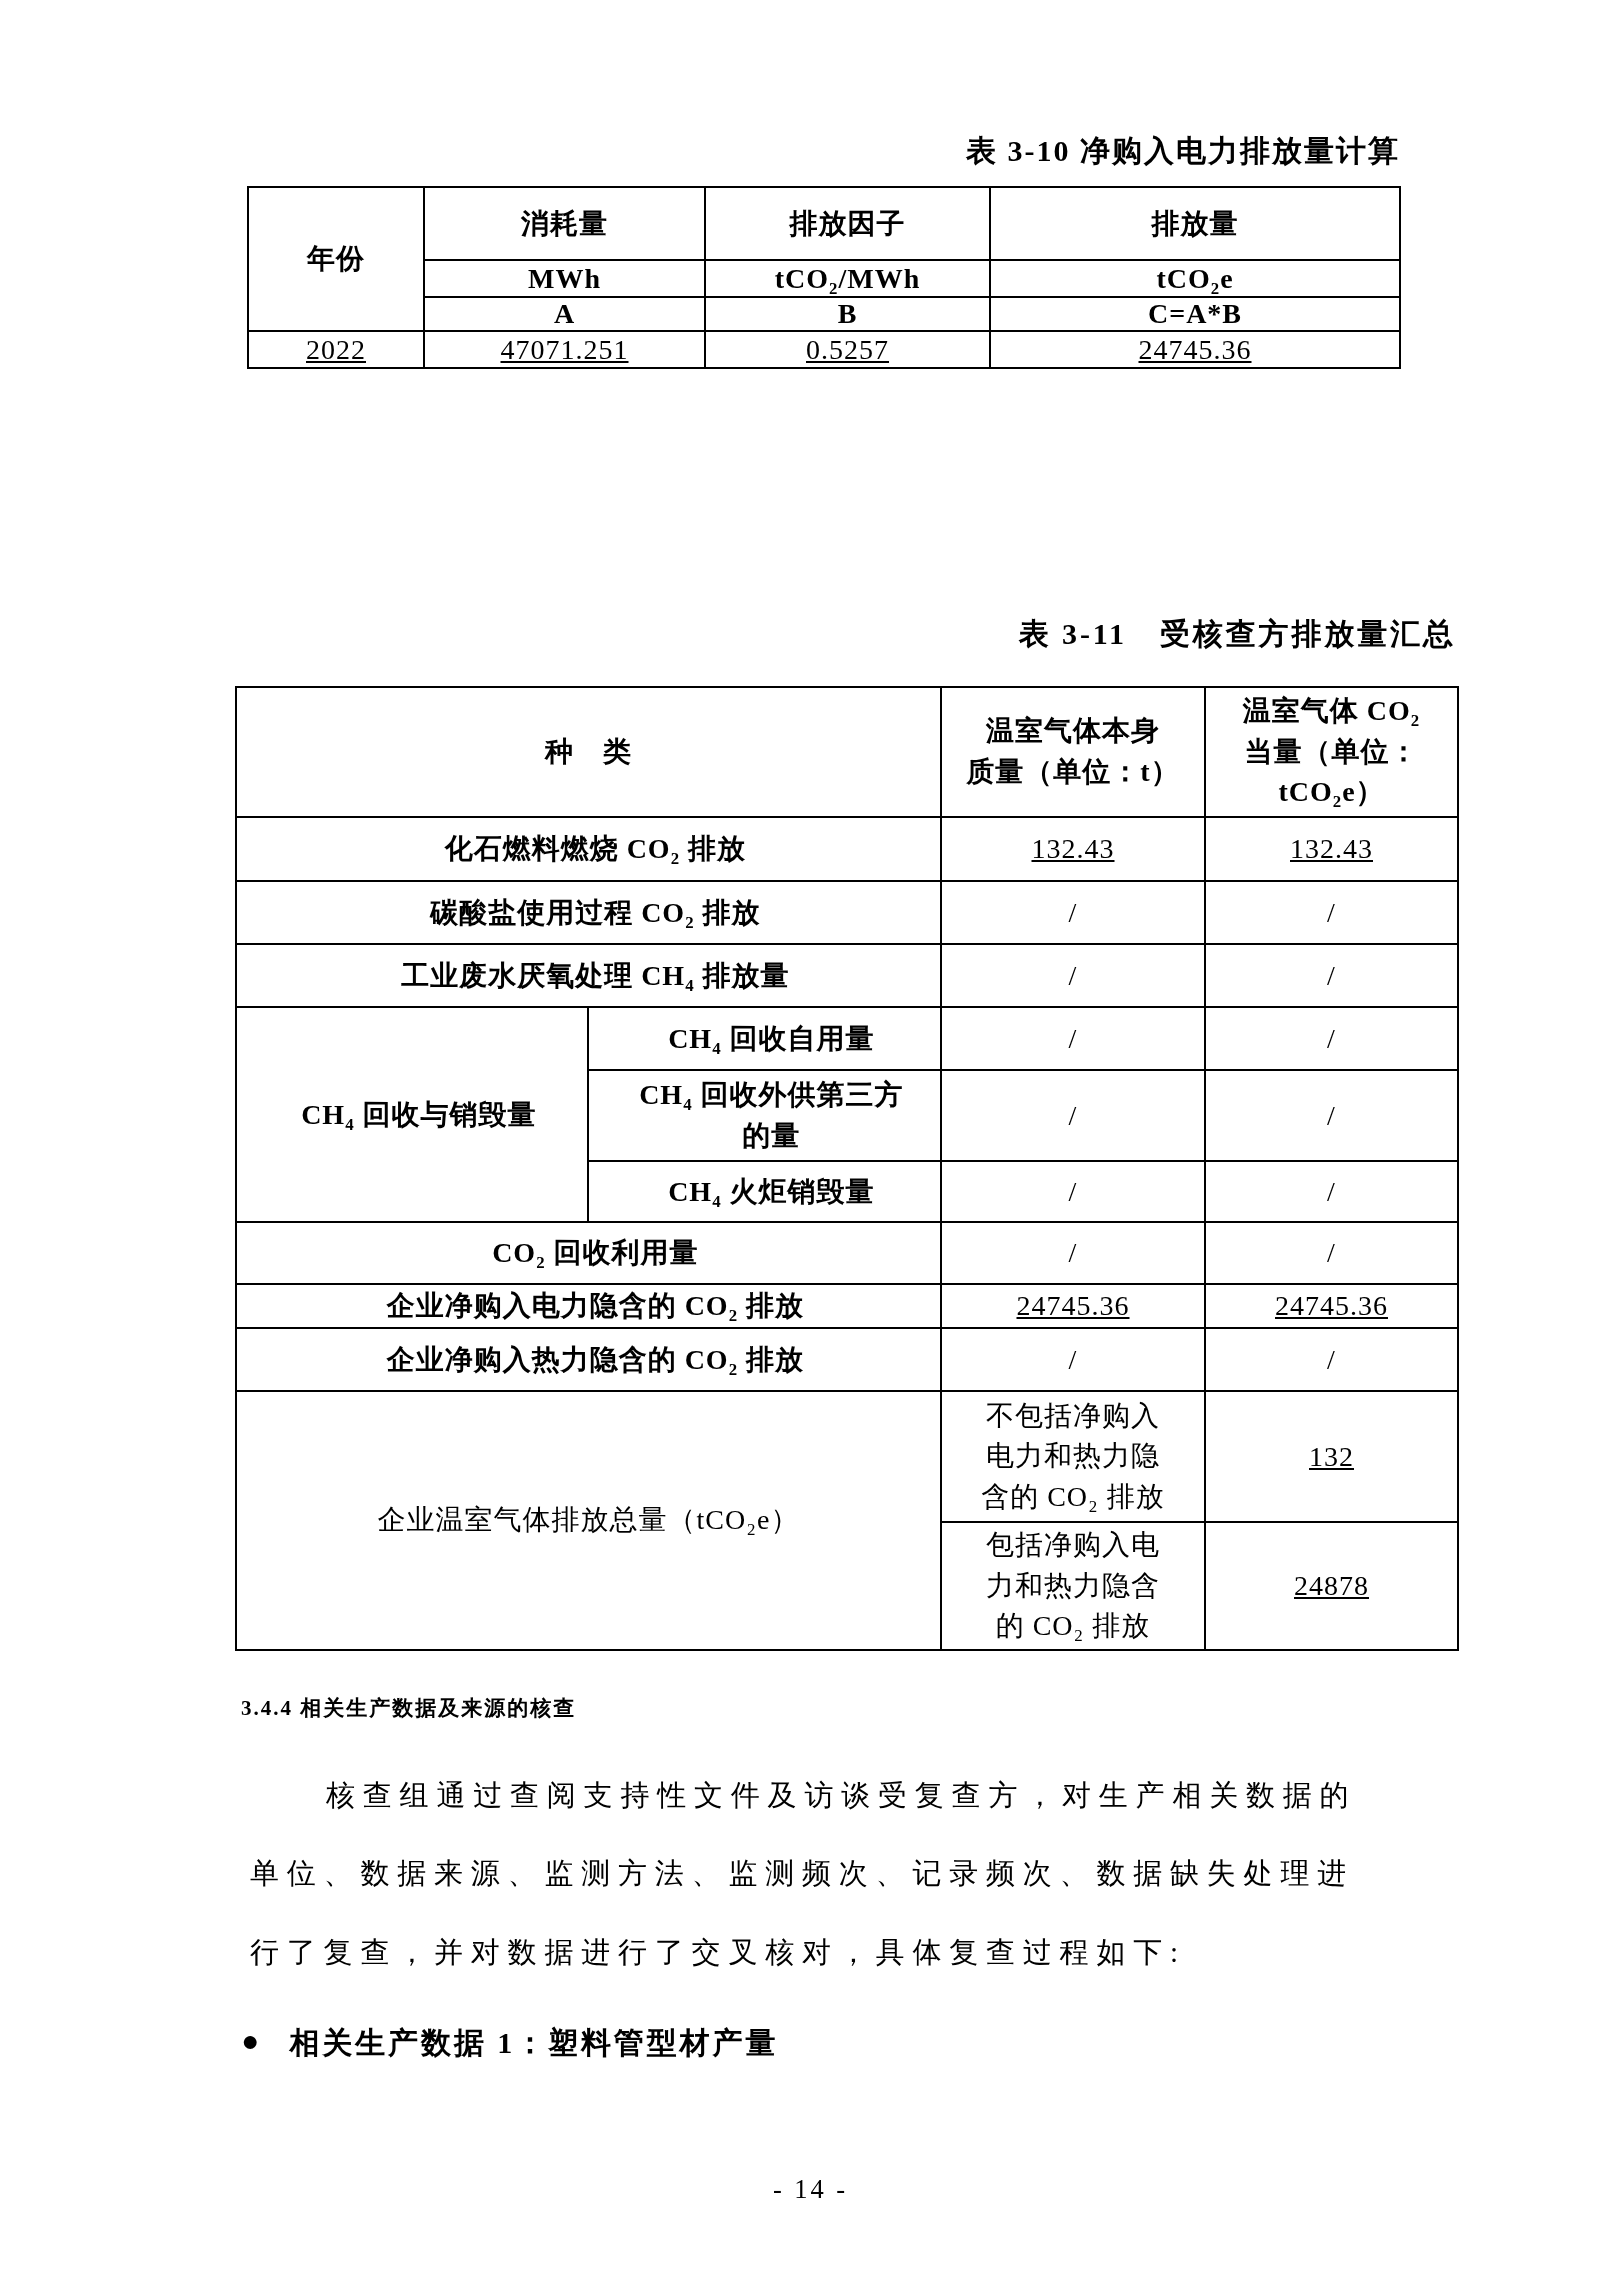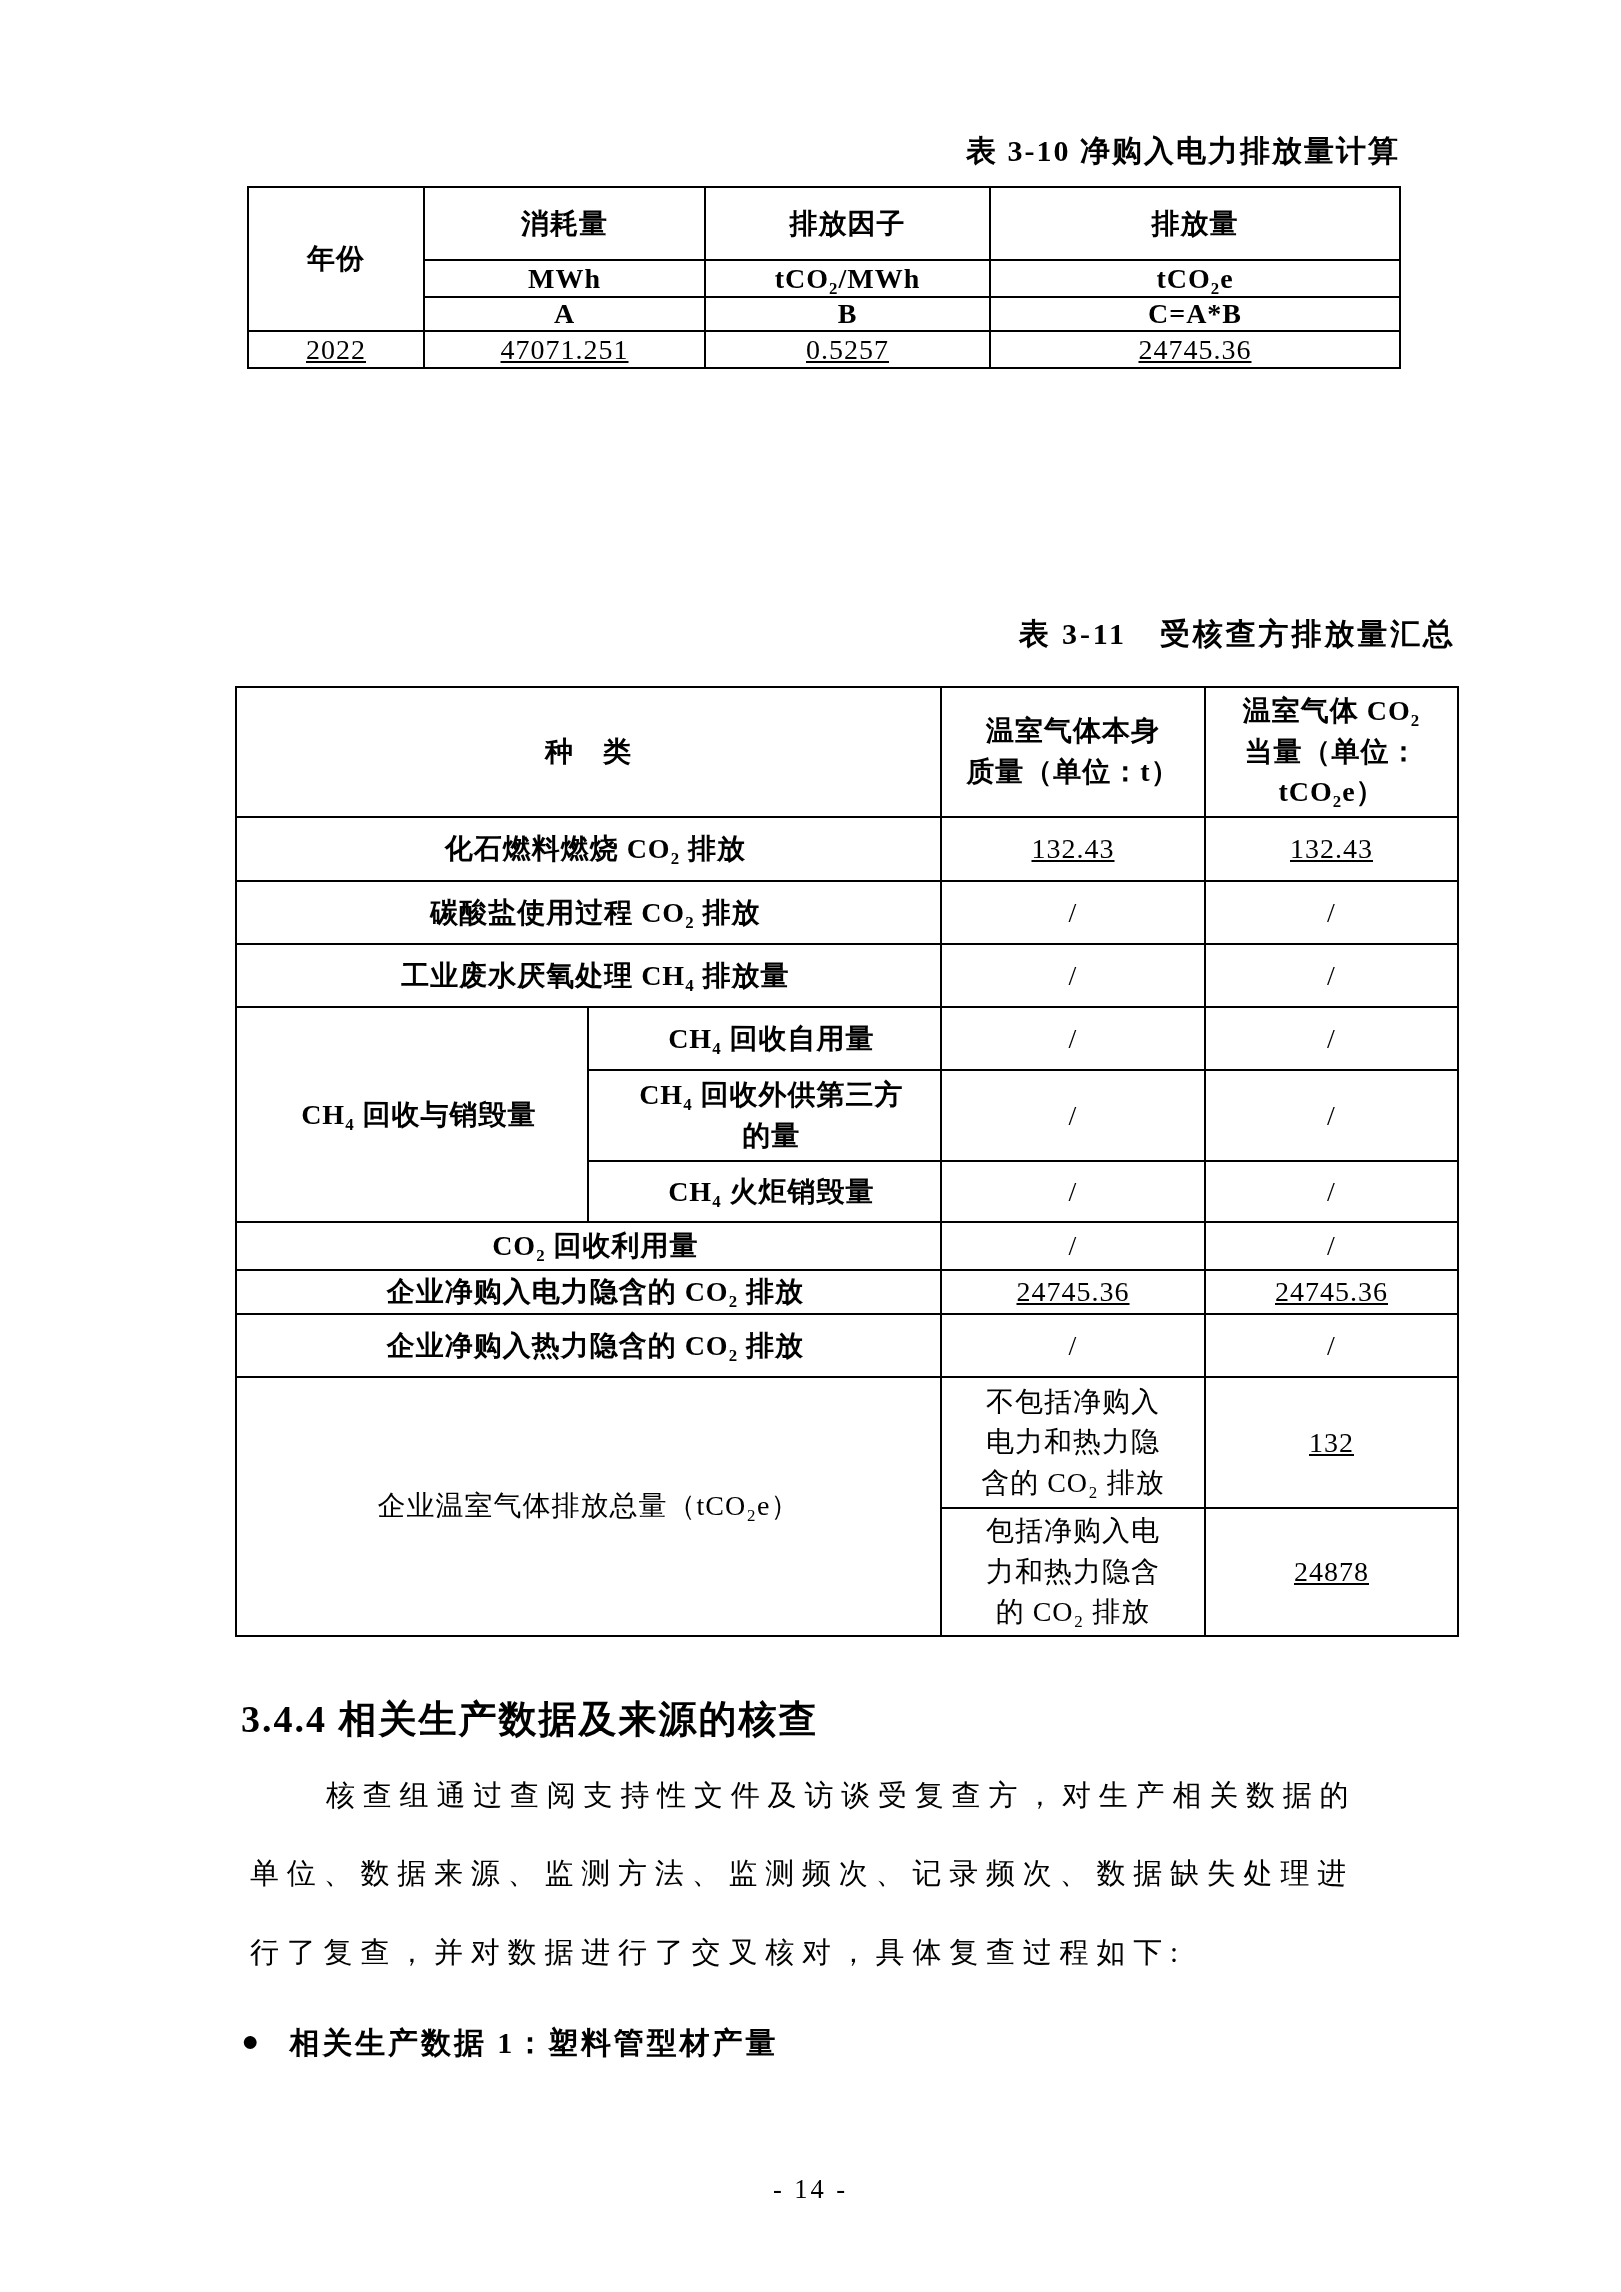--- a/index.html
+++ b/index.html
@@ -30,21 +30,21 @@
   .hdr  { font-weight:bold; letter-spacing:2px; }
   .left { text-align:left; padding-left:13.7px;font-weight:bold; }
   .prewrap { white-space:pre-line; line-height:1.45; padding-top:2px; padding-bottom:2px; }
   .num  { letter-spacing:2px;text-decoration:underline; }
 
   #table10 { top:186px; left:247px; width:1153px; }
   #table11 { top:686px; left:235px; width:1221px; }
 
   #heading344 {
     position:absolute; top:1694px; left:241px;
-    font-weight:bold; font-size:38px; letter-spacing:2px;
+    font-weight:bold; font-size:21px; letter-spacing:2px;
   }
   .para {
     position:absolute; left:250px; width:1157px;
     font-size:29px; letter-spacing:7.8px; white-space:nowrap;
   }
   #para1 { top:1776px; padding-left:76px; }
   #para2 { top:1854px; }
   #para3 { top:1933px; }
 
   #bullet-line {
@@ -141,21 +141,21 @@
       <td class="left prewrap">CH₄ 回收外供第三方
 的量</td>
       <td>/</td>
       <td>/</td>
     </tr>
     <tr style="height:61px">
       <td class="left">CH₄ 火炬销毁量</td>
       <td>/</td>
       <td>/</td>
     </tr>
-    <tr style="height:48px" class="major">
+    <tr style="height:62px" class="major">
       <td colspan="2" class="left">CO₂ 回收利用量</td>
       <td>/</td>
       <td>/</td>
     </tr>
     <tr style="height:44px" class="major">
       <td colspan="2" class="left">企业净购入电力隐含的 CO₂ 排放</td>
       <td class="num">24745.36</td>
       <td class="num">24745.36</td>
     </tr>
     <tr style="height:63px" class="major">

